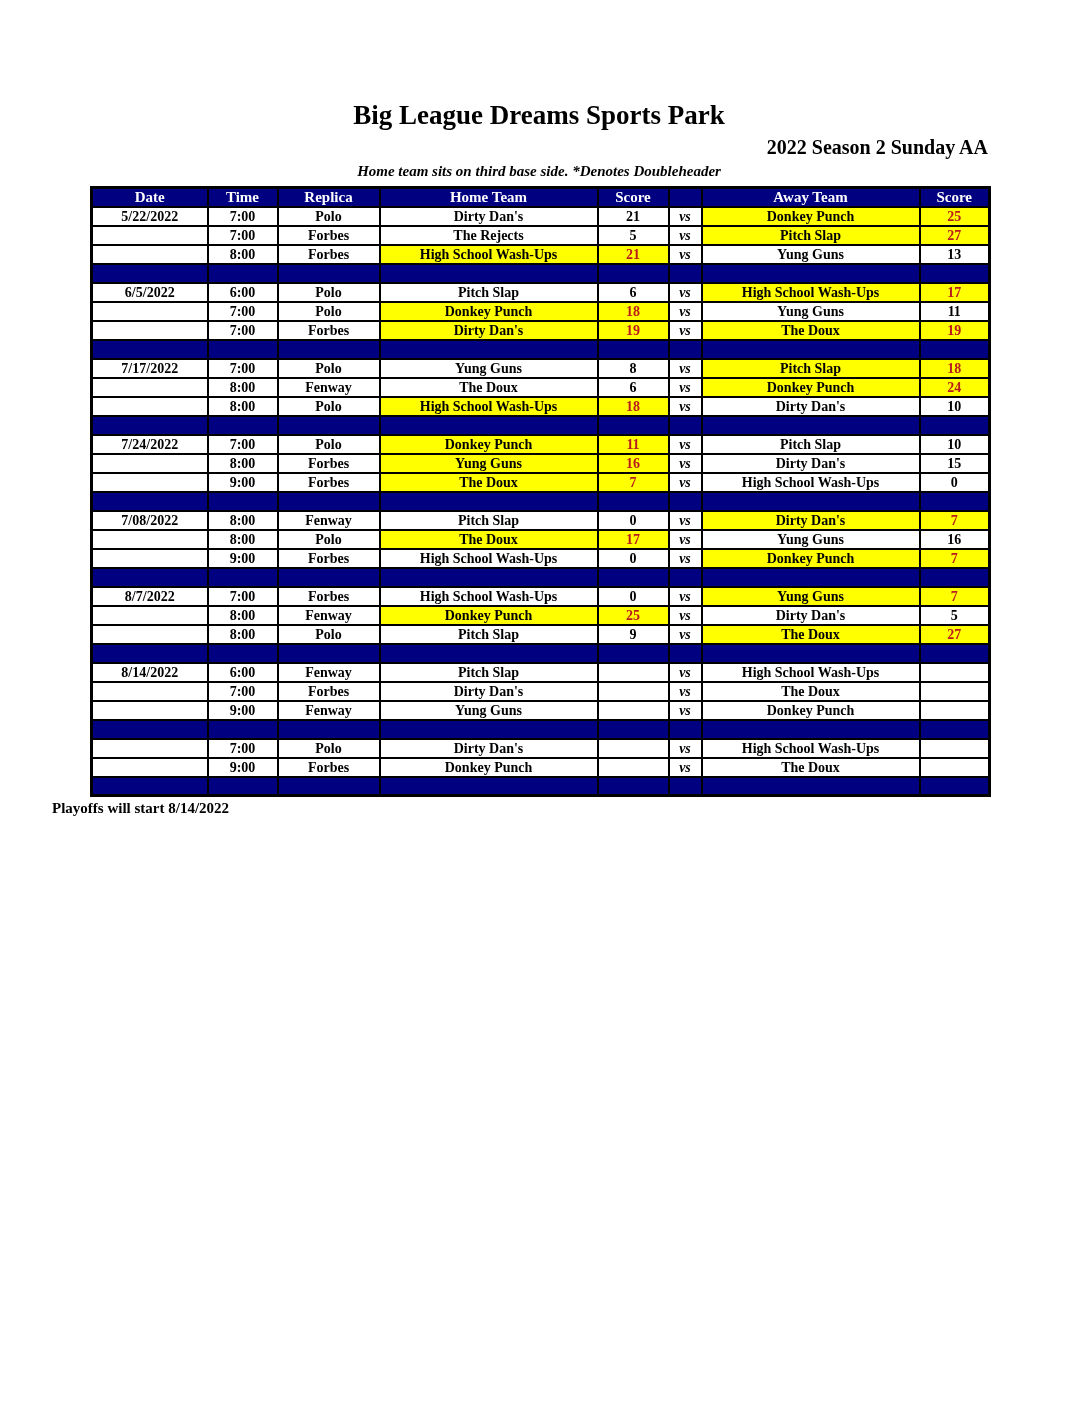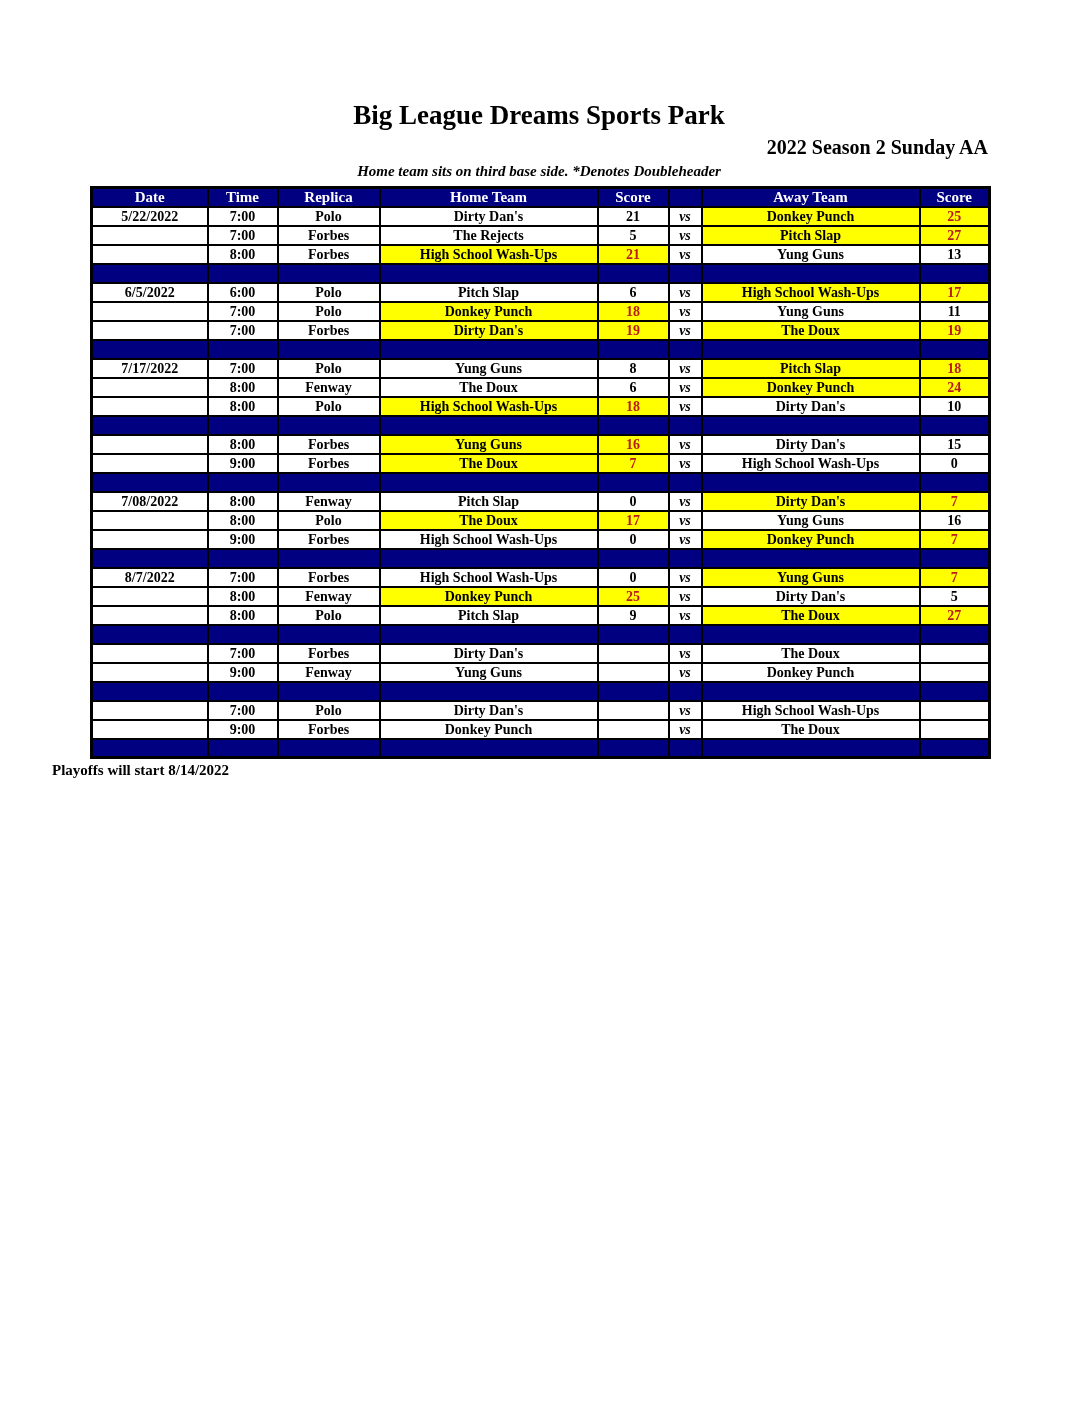--- a/index.html
+++ b/index.html
@@ -224,20 +224,30 @@
           <td class="sep"></td>
           <td class="sep"></td>
           <td class="sep"></td>
           <td class="sep"></td>
           <td class="sep"></td>
           <td class="sep"></td>
           <td class="sep"></td>
           <td class="sep"></td>
         </tr>
         <tr>
+          <td>7/24/2022</td>
+          <td>7:00</td>
+          <td>Polo</td>
+          <td class="hl">Donkey Punch</td>
+          <td class="hl score-hl">11</td>
+          <td class="vs-cell">vs</td>
+          <td>Pitch Slap</td>
+          <td>10</td>
+        </tr>
+        <tr>
           <td></td>
           <td>8:00</td>
           <td>Forbes</td>
           <td class="hl">Yung Guns</td>
           <td class="hl score-hl">16</td>
           <td class="vs-cell">vs</td>
           <td>Dirty Dan's</td>
           <td>15</td>
         </tr>
         <tr>
@@ -334,20 +344,30 @@
           <td class="sep"></td>
           <td class="sep"></td>
           <td class="sep"></td>
           <td class="sep"></td>
           <td class="sep"></td>
           <td class="sep"></td>
           <td class="sep"></td>
           <td class="sep"></td>
         </tr>
         <tr>
+          <td>8/14/2022</td>
+          <td>6:00</td>
+          <td>Fenway</td>
+          <td>Pitch Slap</td>
+          <td></td>
+          <td class="vs-cell">vs</td>
+          <td>High School Wash-Ups</td>
+          <td></td>
+        </tr>
+        <tr>
           <td></td>
           <td>7:00</td>
           <td>Forbes</td>
           <td>Dirty Dan's</td>
           <td></td>
           <td class="vs-cell">vs</td>
           <td>The Doux</td>
           <td></td>
         </tr>
         <tr>

